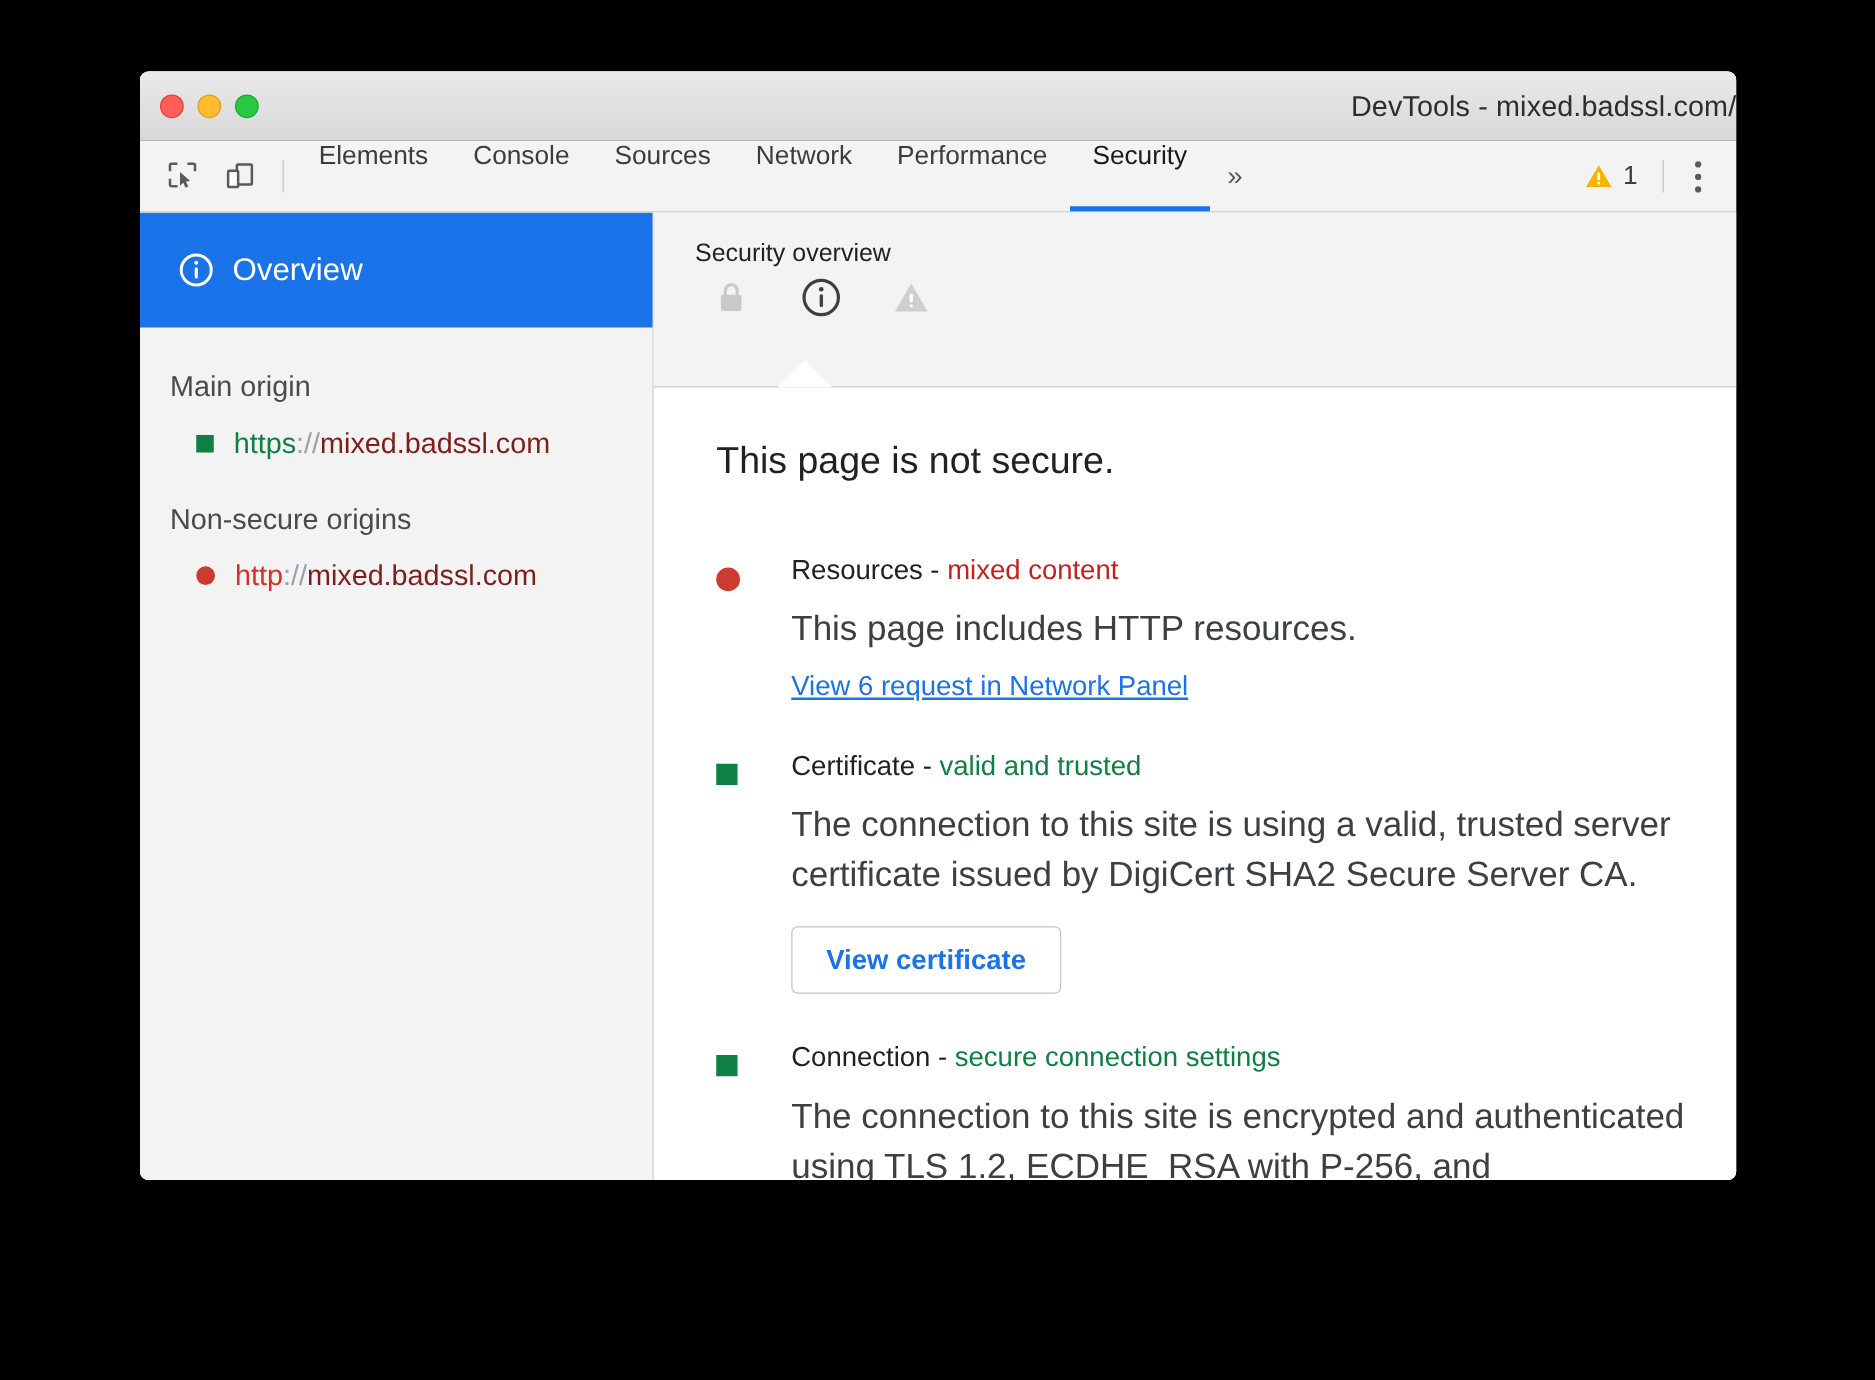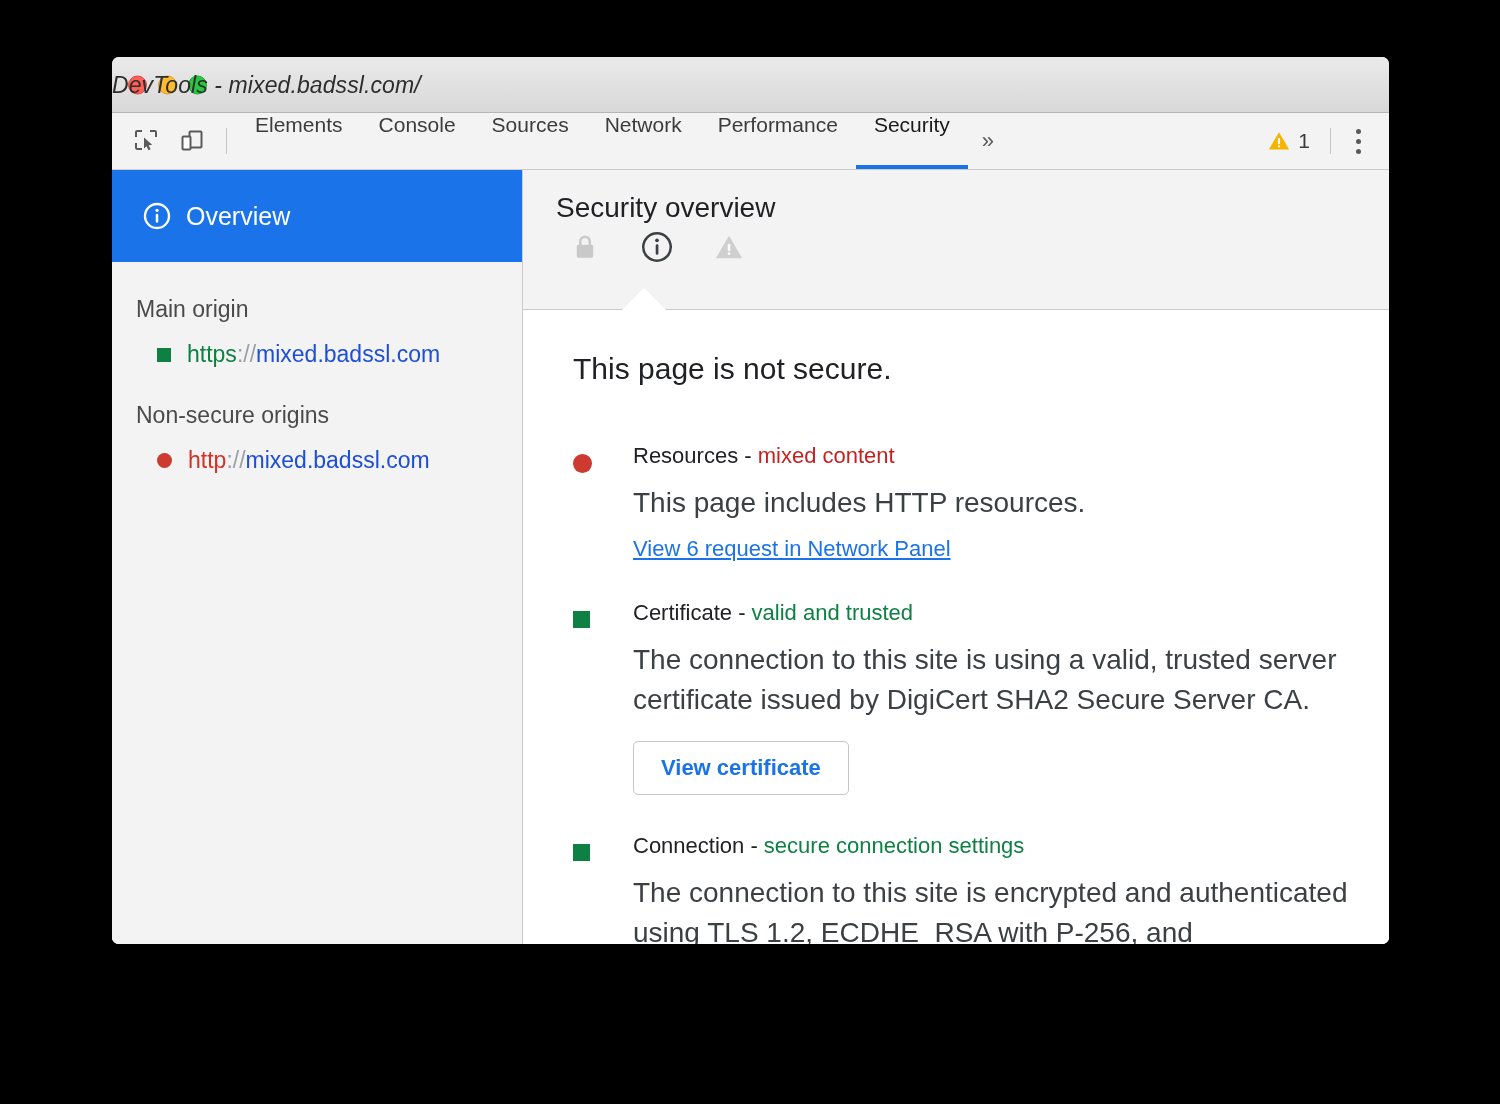--- a/index.html
+++ b/index.html
@@ -51,26 +51,25 @@
     box-sizing: border-box;
   }
   .light.red    { background: #ff5f57; border: 0.5px solid #e0443e; }
   .light.yellow { background: #febc2e; border: 0.5px solid #dea123; }
   .light.green  { background: #28c840; border: 0.5px solid #1aab29; }
 
   .win-title {
     position: absolute;
     left: 0; right: 0; top: 50%;
     transform: translateY(-50%);
-    text-align: left;
+    text-align: right;
     font-size: 23px;
     color: #2d2d2d;
     letter-spacing: 0.1px;
     pointer-events: none;
-    font-style: italic;
   }
 
   
   .dt-toolbar {
     position: relative;
     height: 57px;
     background: #f3f3f3;
     border-bottom: 1px solid #cacaca;
     display: flex;
     align-items: stretch;
@@ -211,40 +210,40 @@
   }
   .dot-red {
     width: 15px; height: 15px;
     border-radius: 50%;
     background: #cc3a30;
     flex: 0 0 15px;
   }
   .scheme-https { color: #0f8043; }
   .scheme-http  { color: #d93025; }
   .sep-slashes  { color: #9aa0a6; }
-  .host         { color: #1d4ed8; }
+  .host         { color: #7f1d1d; }
 
   
   .main {
     flex: 1;
     display: flex;
     flex-direction: column;
     min-width: 0;
     background: #ffffff;
   }
   .main-head {
     background: #f3f3f3;
     border-bottom: 1px solid #cacaca;
     padding: 22px 0 0 33px;
     position: relative;
     box-sizing: border-box;
     height: 140px;
   }
   .main-title {
-    font-size: 28px;
+    font-size: 20px;
     color: #202124;
     margin-bottom: 2px;
   }
   .state-icons {
     display: flex;
     align-items: center;
     gap: 30px;
     padding-left: 8px;
   }
   .state-icon {

